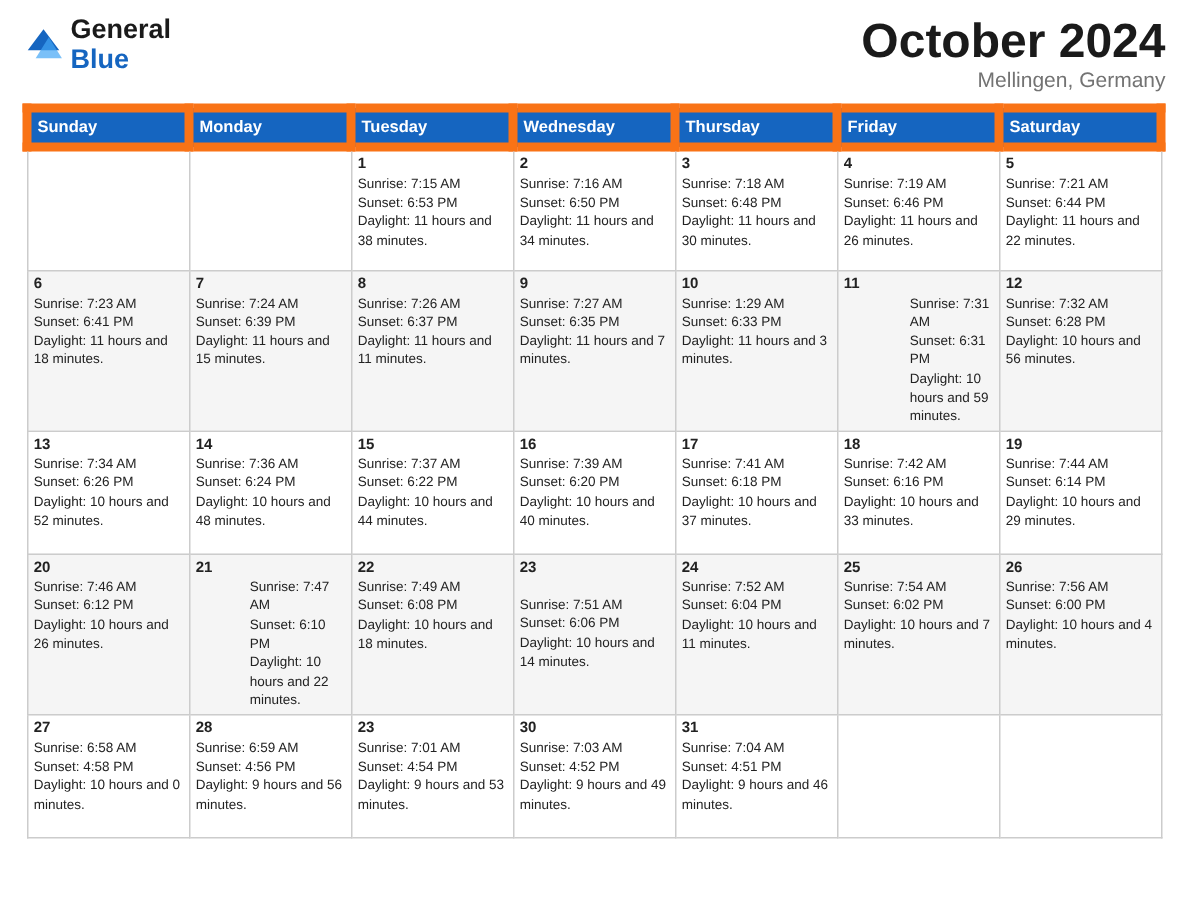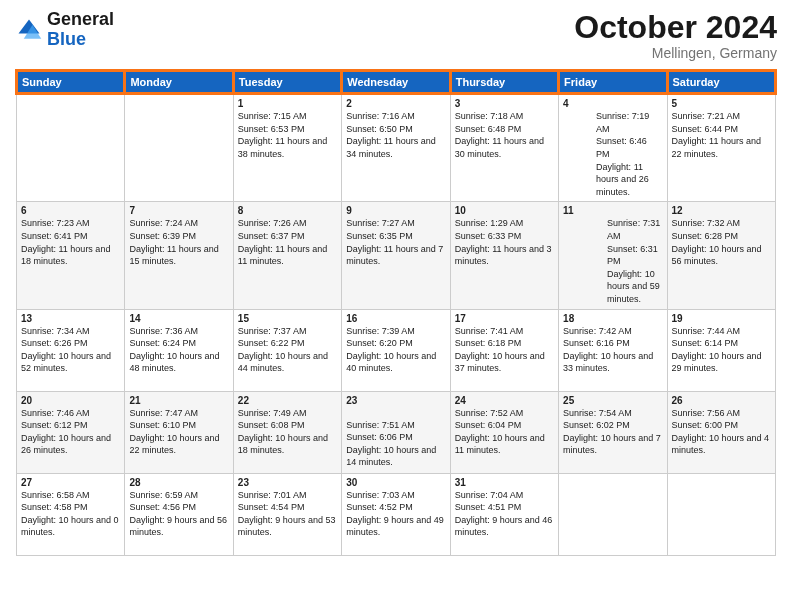--- a/index.html
+++ b/index.html
@@ -61,21 +61,21 @@
       border-collapse: collapse;
       table-layout: fixed;
     }
     thead tr th {
       background: #1565c0;
       color: #fff;
       font-size: 11px;
       font-weight: bold;
       padding: 4px 4px;
       text-align: left;
-      border: 3px solid #f97316;
+      border: 6px solid #f97316;
     }
     tbody tr td {
       border: 1px solid #ccc;
       vertical-align: top;
       padding: 3px 4px;
       font-size: 9.5px;
       color: #222;
       height: 82px;
     }
     tbody tr:nth-child(even) td {
@@ -146,21 +146,21 @@
 Daylight: 11 hours and 34 minutes.</div>
           </td>
           <td>
             <span class="day-num">3</span>
             <div class="day-info" style="white-space: pre-line;">Sunrise: 7:18 AM
 Sunset: 6:48 PM
 Daylight: 11 hours and 30 minutes.</div>
           </td>
           <td>
             <span class="day-num">4</span>
-            <div class="day-info" style="white-space: pre-line; margin-left: 33px;">Sunrise: 7:19 AM
+            <div class="day-info" style="white-space: pre-line;">Sunrise: 7:19 AM
 Sunset: 6:46 PM
 Daylight: 11 hours and 26 minutes.</div>
           </td>
           <td>
             <span class="day-num">5</span>
             <div class="day-info" style="white-space: pre-line;">Sunrise: 7:21 AM
 Sunset: 6:44 PM
 Daylight: 11 hours and 22 minutes.</div>
           </td>
         </tr>
@@ -254,21 +254,21 @@
         </tr>
         <tr>
           <td>
             <span class="day-num">20</span>
             <div class="day-info" style="white-space: pre-line;">Sunrise: 7:46 AM
 Sunset: 6:12 PM
 Daylight: 10 hours and 26 minutes.</div>
           </td>
           <td>
             <span class="day-num">21</span>
-            <div class="day-info" style="white-space: pre-line;">Sunrise: 7:47 AM
+            <div class="day-info" style="white-space: pre-line; margin-left: 36px;">Sunrise: 7:47 AM
 Sunset: 6:10 PM
 Daylight: 10 hours and 22 minutes.</div>
           </td>
           <td>
             <span class="day-num">22</span>
             <div class="day-info" style="white-space: pre-line;">Sunrise: 7:49 AM
 Sunset: 6:08 PM
 Daylight: 10 hours and 18 minutes.</div>
           </td>
           <td>

